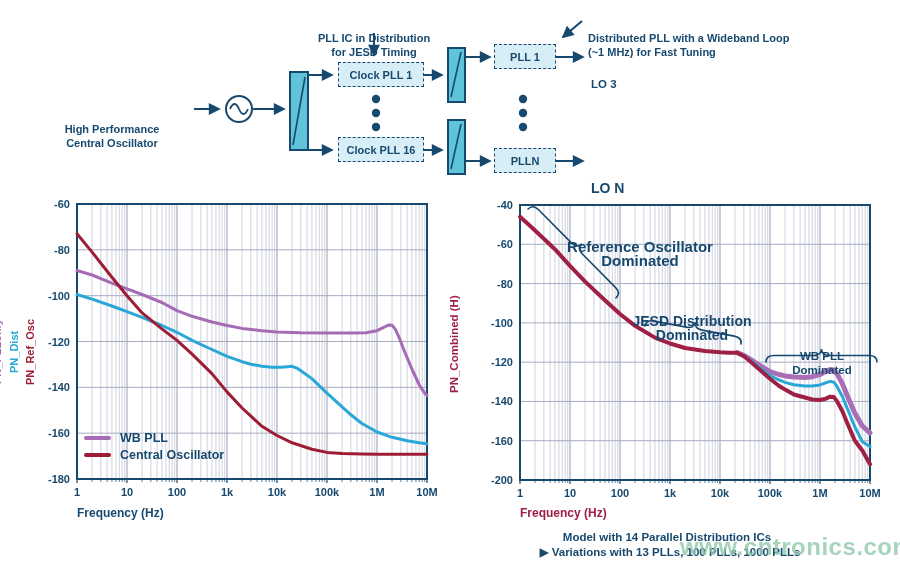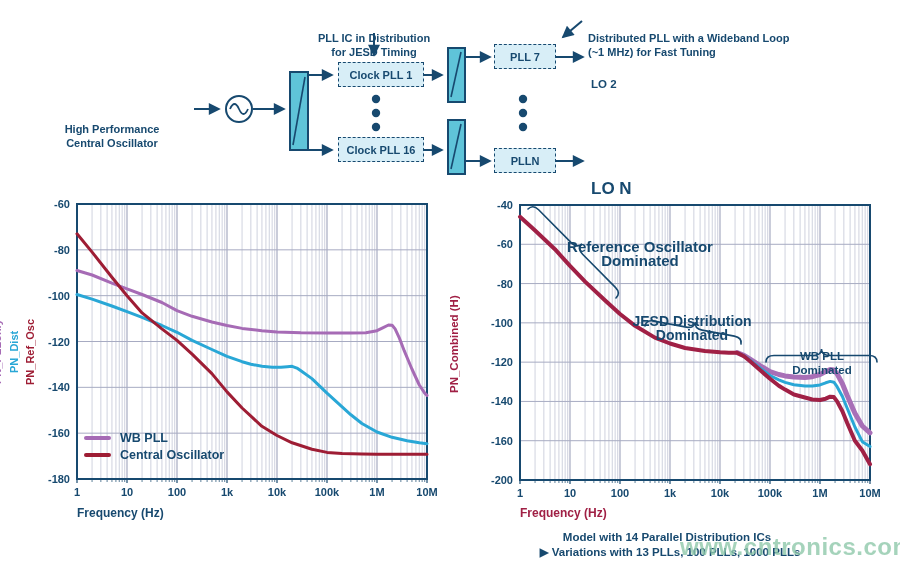--- a/index.html
+++ b/index.html
@@ -90,27 +90,27 @@
   <div class="lbl" style="left:588px;top:4px;width:240px;">Distributed PLL with a Wideband Loop
 (~1 MHz) for Fast Tuning</div>
 
   <div class="dbox" style="left:338px;top:62px;width:84px;height:23px;">
     <span>Clock PLL 1</span>
   </div>
   <div class="dbox" style="left:338px;top:137px;width:84px;height:23px;">
     <span>Clock PLL 16</span>
   </div>
   <div class="dbox" style="left:494px;top:44px;width:60px;height:23px;">
-    <span>PLL 7</span>
+    <span>PLL 1</span>
   </div>
   <div class="dbox" style="left:494px;top:148px;width:60px;height:23px;">
     <span>PLLN</span>
   </div>
-  <div class="lbl" style="left:591px;top:50px;font-size:11.5px;">LO 2</div>
-  <div class="lbl" style="left:591px;top:154px;font-size:17px;">LO N</div>
+  <div class="lbl" style="left:591px;top:50px;font-size:11.5px;">LO 3</div>
+  <div class="lbl" style="left:591px;top:154px;font-size:14px;">LO N</div>
 
   <svg style="left:0;top:185px;" width="460" height="379" viewBox="0 185 460 379">
       <line x1="92.05149978319906" y1="204" x2="92.05149978319906" y2="479" stroke="#c3c6d6" stroke-width="0.8"></line>
       <line x1="92.05149978319906" y1="479" x2="92.05149978319906" y2="482" stroke="#17496f" stroke-width="0.7"></line>
       <line x1="100.85606273598312" y1="204" x2="100.85606273598312" y2="479" stroke="#c3c6d6" stroke-width="0.8"></line>
       <line x1="100.85606273598312" y1="479" x2="100.85606273598312" y2="482" stroke="#17496f" stroke-width="0.7"></line>
       <line x1="107.10299956639813" y1="204" x2="107.10299956639813" y2="479" stroke="#c3c6d6" stroke-width="0.8"></line>
       <line x1="107.10299956639813" y1="479" x2="107.10299956639813" y2="482" stroke="#17496f" stroke-width="0.7"></line>
       <line x1="111.94850021680094" y1="204" x2="111.94850021680094" y2="479" stroke="#c3c6d6" stroke-width="0.8"></line>
       <line x1="111.94850021680094" y1="479" x2="111.94850021680094" y2="482" stroke="#17496f" stroke-width="0.7"></line>

